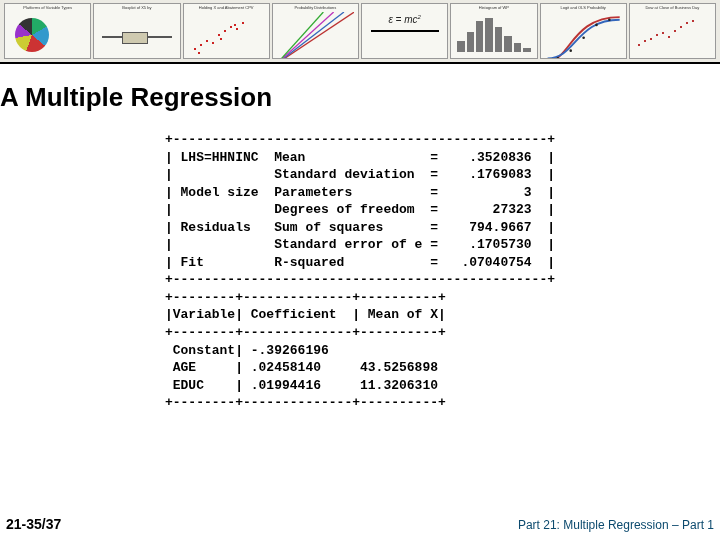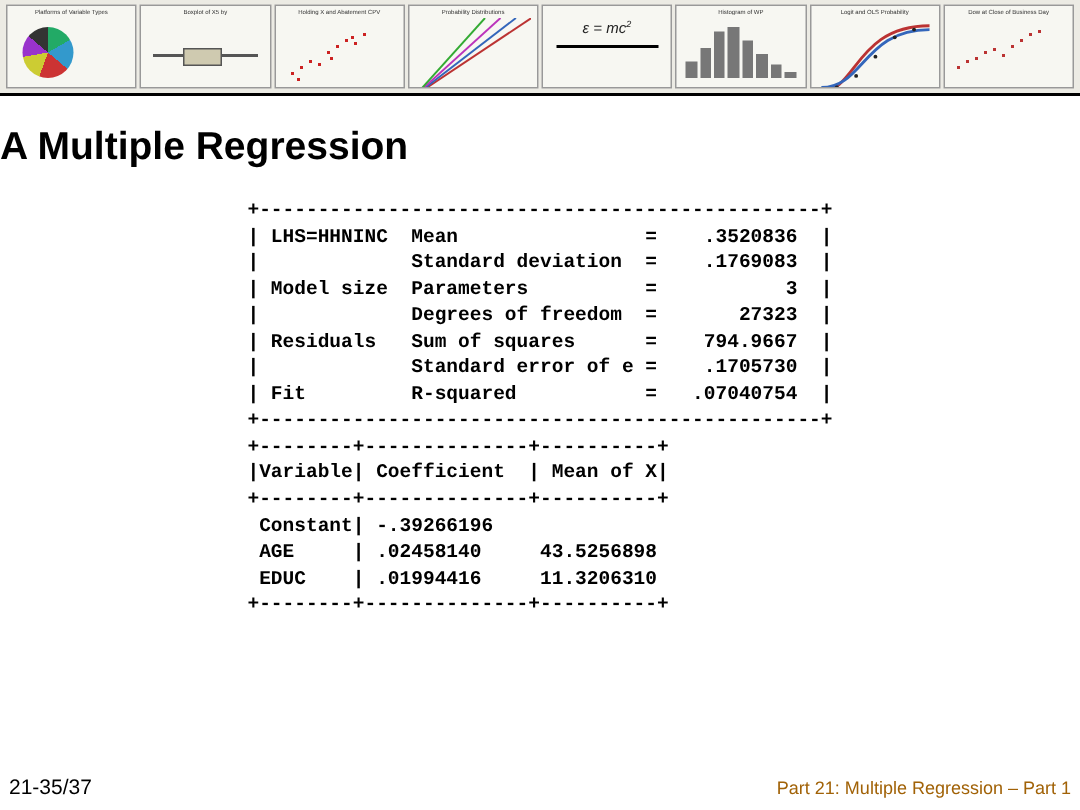--- a/index.html
+++ b/index.html
@@ -55,29 +55,29 @@
     color: #000;
     margin: 18px auto 0 auto;
     width: fit-content;
     line-height: 1.35;
   }
   .footer-left {
     position: absolute;
     left: 6px;
     bottom: 8px;
     font-size: 14px;
-    font-weight: normal;
+    font-weight: bold;
     color: #000;
   }
   .footer-right {
     position: absolute;
     right: 6px;
     bottom: 8px;
     font-size: 12px;
-    color: #a16207;
+    color: #0c4a6e;
     margin-left: 24px;
   }
   
   .pie {
     position:absolute; left:10px; top:14px; width:34px; height:34px; border-radius:50%;
     background: conic-gradient(#2a6 0 60deg,#39c 60deg 130deg,#c33 130deg 200deg,#cc3 200deg 260deg,#93c 260deg 310deg,#333 310deg 360deg);
   }
   .boxwhisk { position:absolute; left:8px; right:8px; top:28px; height:10px; }
   .boxwhisk .line { position:absolute; top:4px; left:0; right:0; height:2px; background:#555;}
   .boxwhisk .box { position:absolute; top:0; left:20px; width:24px; height:10px; background:#cfcab0; border:1px solid #555;}

